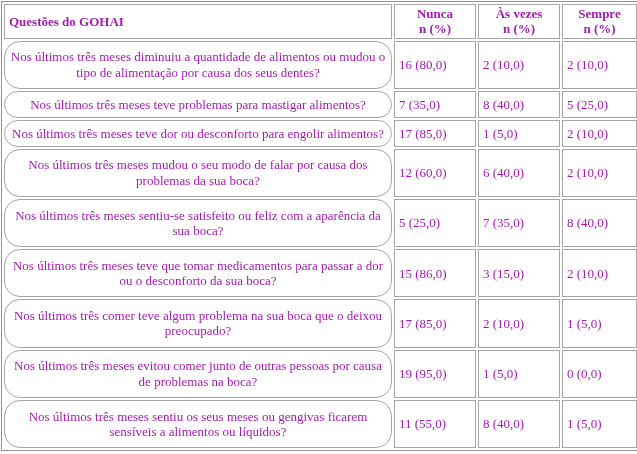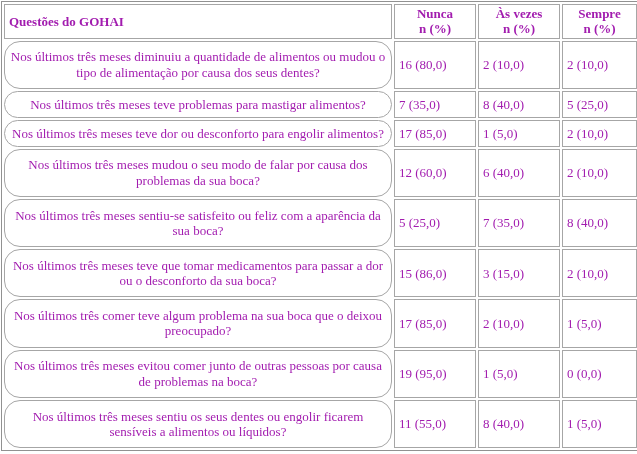--- a/index.html
+++ b/index.html
@@ -130,20 +130,20 @@
         <td class="ncell">2 (10,0)</td>
         <td class="ncell">1 (5,0)</td>
       </tr>
       <tr>
         <td class="qcell">Nos últimos três meses evitou comer junto de outras pessoas por causa de problemas na boca?</td>
         <td class="ncell">19 (95,0)</td>
         <td class="ncell">1 (5,0)</td>
         <td class="ncell">0 (0,0)</td>
       </tr>
       <tr>
-        <td class="qcell">Nos últimos três meses sentiu os seus dentes ou engolir ficarem sensíveis a alimentos ou líquidos?</td>
+        <td class="qcell">Nos últimos três meses sentiu os seus meses ou gengivas ficarem sensíveis a alimentos ou líquidos?</td>
         <td class="ncell">11 (55,0)</td>
         <td class="ncell">8 (40,0)</td>
         <td class="ncell">1 (5,0)</td>
       </tr>
     </tbody>
   </table>
 </div>
 
 </body></html>

